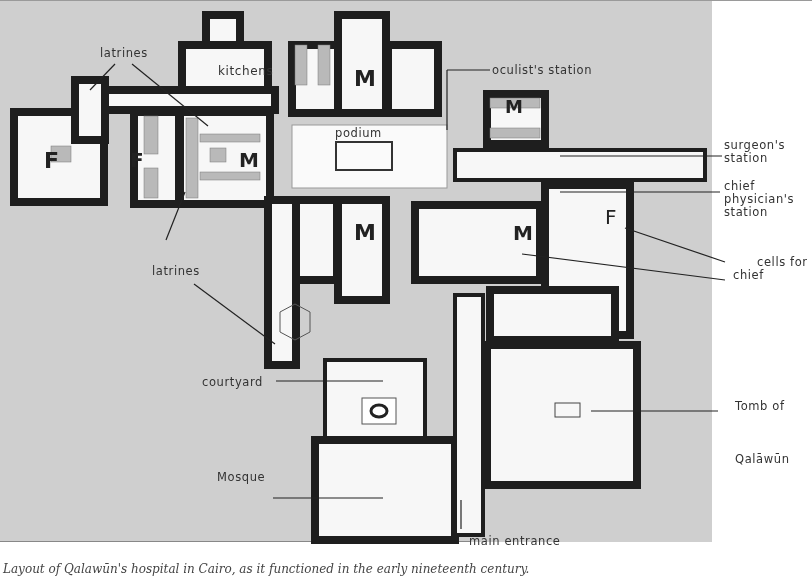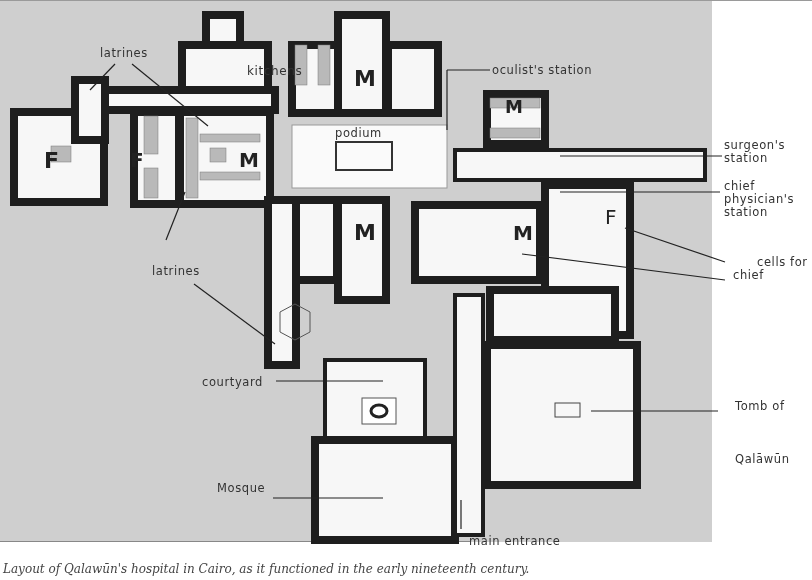--- a/index.html
+++ b/index.html
@@ -107,31 +107,31 @@
   <div class="big" style="left:44px;top:150px;font-size:22px;">F</div>
   <div class="big" style="left:130px;top:150px;font-size:20px;">F</div>
   <div class="big" style="left:239px;top:150px;font-size:20px;">M</div>
   <div class="big" style="left:354px;top:68px;font-size:22px;">M</div>
   <div class="big" style="left:505px;top:98px;font-size:18px;">M</div>
   <div class="big" style="left:354px;top:222px;font-size:22px;">M</div>
   <div class="big" style="left:513px;top:223px;font-size:20px;">M</div>
   <div class="big" style="left:605px;top:207px;font-size:20px;font-weight:normal;">F</div>
 
   <div class="lbl" style="left:100px;top:47px;">latrines</div>
-  <div class="lbl" style="left:218px;top:65px;font-size:12px;margin-left:29px;">kitchens</div>
+  <div class="lbl" style="left:218px;top:65px;font-size:12px;">kitchens</div>
   <div class="lbl" style="left:492px;top:64px;text-align:right;">oculist's station</div>
   <div class="lbl" style="left:335px;top:127px;">podium</div>
   <div class="lbl" style="left:724px;top:139px;">surgeon's</div>
   <div class="lbl" style="left:724px;top:152px;">station</div>
   <div class="lbl" style="left:724px;top:180px;">chief</div>
   <div class="lbl" style="left:724px;top:193px;">physician's</div>
   <div class="lbl" style="left:724px;top:206px;">station</div>
   <div class="lbl" style="left:733px;top:256px;margin-left:24px;">cells for</div>
   <div class="lbl" style="left:733px;top:269px;">chief</div>
   <div class="lbl" style="left:152px;top:265px;">latrines</div>
   <div class="lbl" style="left:202px;top:376px;">courtyard</div>
   <div class="lbl" style="left:735px;top:400px;">Tomb of</div>
   <div class="lbl" style="left:735px;top:413px;margin-top:40px;">Qalāwūn</div>
-  <div class="lbl" style="left:217px;top:482px;">Mosque</div>
+  <div class="lbl" style="left:217px;top:471px;">Mosque</div>
   <div class="lbl" style="left:469px;top:535px;">main entrance</div>
 
   <div class="caption">Layout of Qalawūn's hospital in Cairo, as it functioned in the early nineteenth century.</div>
 </div>
 
 </body></html>

